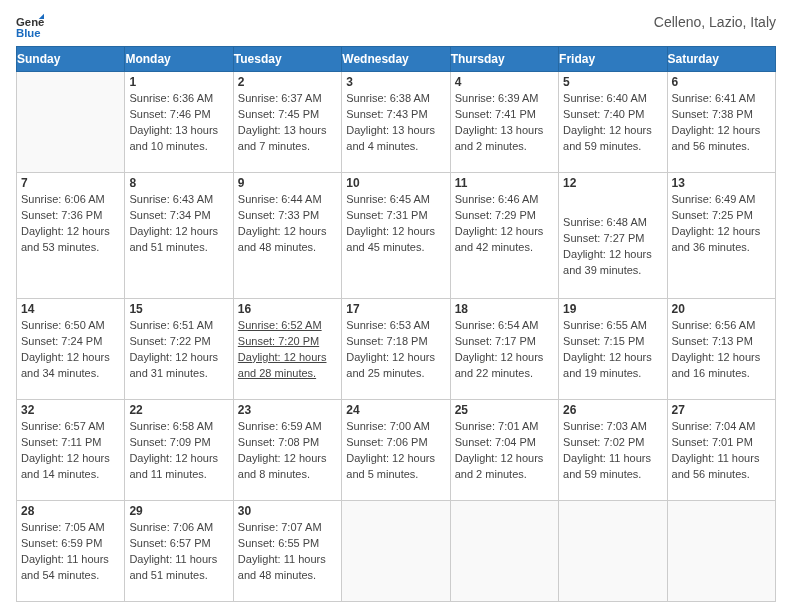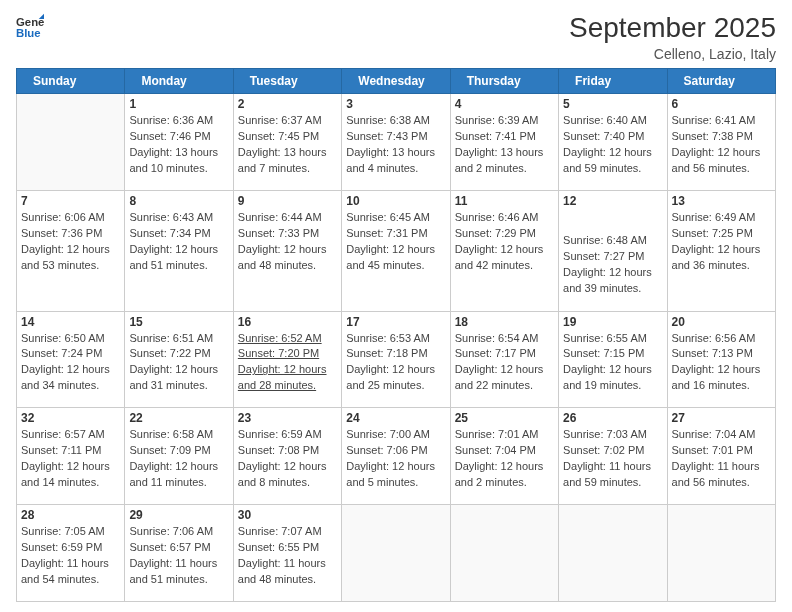--- a/index.html
+++ b/index.html
@@ -50,21 +50,21 @@
       border: 1px solid #ccc;
       border-collapse: collapse;
       width: 100%;
       table-layout: fixed;
     }
     .calendar th {
       background: #2e7abf;
       color: #fff;
       font-size: 12px;
       font-weight: bold;
-      padding: 5px 16px;
+      padding: 5px 0;
       text-align: left;
       border: 1px solid #2568a3;
     }
     .calendar td {
       border: 1px solid #ccc;
       vertical-align: top;
       padding: 3px 4px;
       font-size: 9.5px;
       color: #333;
       height: 88px;
@@ -90,21 +90,20 @@
 <div class="page">
   <div class="header">
     <div class="logo">
       <svg class="logo-icon" viewBox="0 0 32 32">
         <text x="0" y="16" font-size="13" font-weight="bold" fill="#333" font-family="Arial">General</text>
         <text x="0" y="28" font-size="13" font-weight="bold" fill="#1a6bbf" font-family="Arial">Blue</text>
         <polygon points="26,8 32,8 32,2" fill="#1a6bbf"></polygon>
       </svg>
     </div>
     <div class="title-block">
-      <div class="month-title">September 2025</div>
       <div class="location">Celleno, Lazio, Italy</div>
     </div>
   </div>
 
   <table class="calendar">
     <thead>
       <tr>
         <th>Sunday</th>
         <th>Monday</th>
         <th>Tuesday</th>

